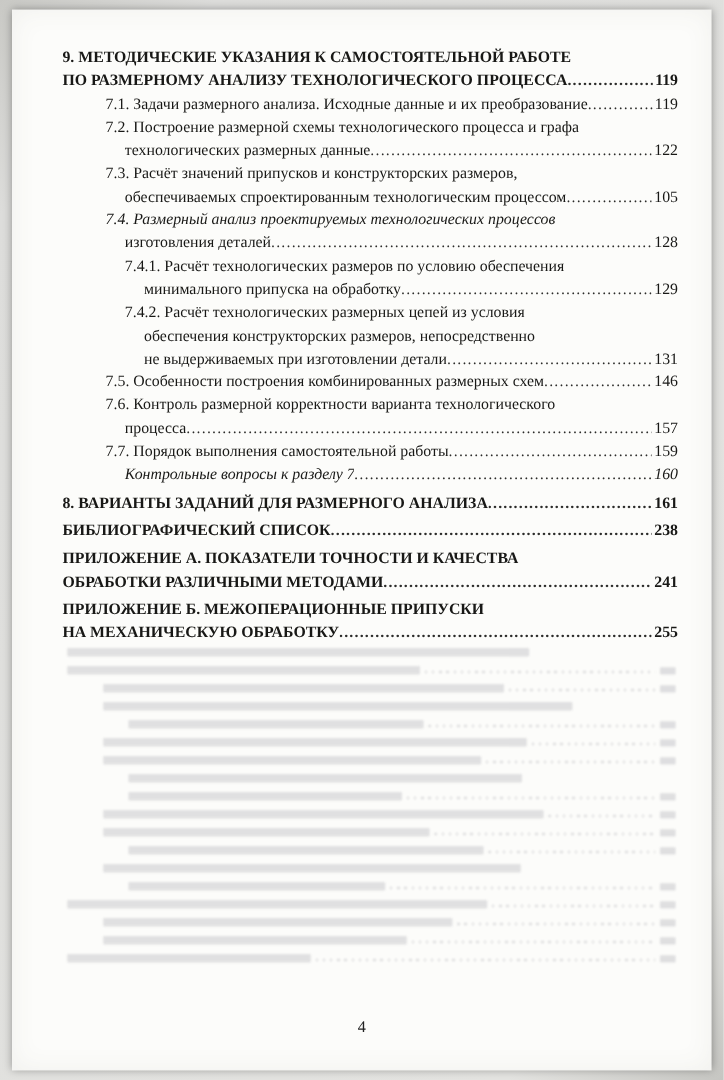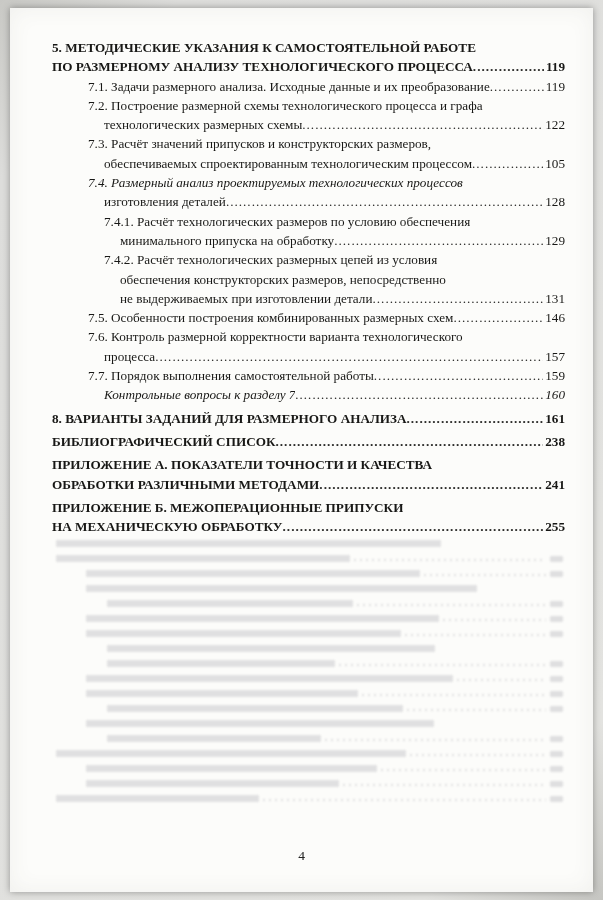--- a/index.html
+++ b/index.html
@@ -55,41 +55,41 @@
 </style>
 </head>
 <body>
 
 <div class="scan-frame"></div>
 
 <div class="page">
   <div class="content" id="toc-root">
       <div class="entry chapter first">
         <div class="toc-line" style="padding-left: 0px;">
-          <span class="txt">5. МЕТОДИЧЕСКИЕ УКАЗАНИЯ К САМОСТОЯТЕЛЬНОЙ РАБОТЕ</span>
+          <span class="txt">9. МЕТОДИЧЕСКИЕ УКАЗАНИЯ К САМОСТОЯТЕЛЬНОЙ РАБОТЕ</span>
         </div>
         <div class="toc-line" style="padding-left: 0px;">
           <span class="txt">ПО РАЗМЕРНОМУ АНАЛИЗУ ТЕХНОЛОГИЧЕСКОГО ПРОЦЕССА</span>
           <span class="dots">................................................................................................................................................................</span>
           <span class="pg">119</span>
         </div>
       </div>
       <div class="entry ">
         <div class="toc-line" style="padding-left: 36px;">
           <span class="txt">7.1. Задачи размерного анализа. Исходные данные и их преобразование</span>
           <span class="dots">................................................................................................................................................................</span>
           <span class="pg">119</span>
         </div>
       </div>
       <div class="entry ">
         <div class="toc-line" style="padding-left: 36px;">
           <span class="txt">7.2. Построение размерной схемы технологического процесса и графа</span>
         </div>
         <div class="toc-line" style="padding-left: 52px;">
-          <span class="txt">технологических размерных схемы</span>
+          <span class="txt">технологических размерных данные</span>
           <span class="dots">................................................................................................................................................................</span>
           <span class="pg">122</span>
         </div>
       </div>
       <div class="entry ">
         <div class="toc-line" style="padding-left: 36px;">
           <span class="txt">7.3. Расчёт значений припусков и конструкторских размеров,</span>
         </div>
         <div class="toc-line" style="padding-left: 52px;">
           <span class="txt">обеспечиваемых спроектированным технологическим процессом</span>

